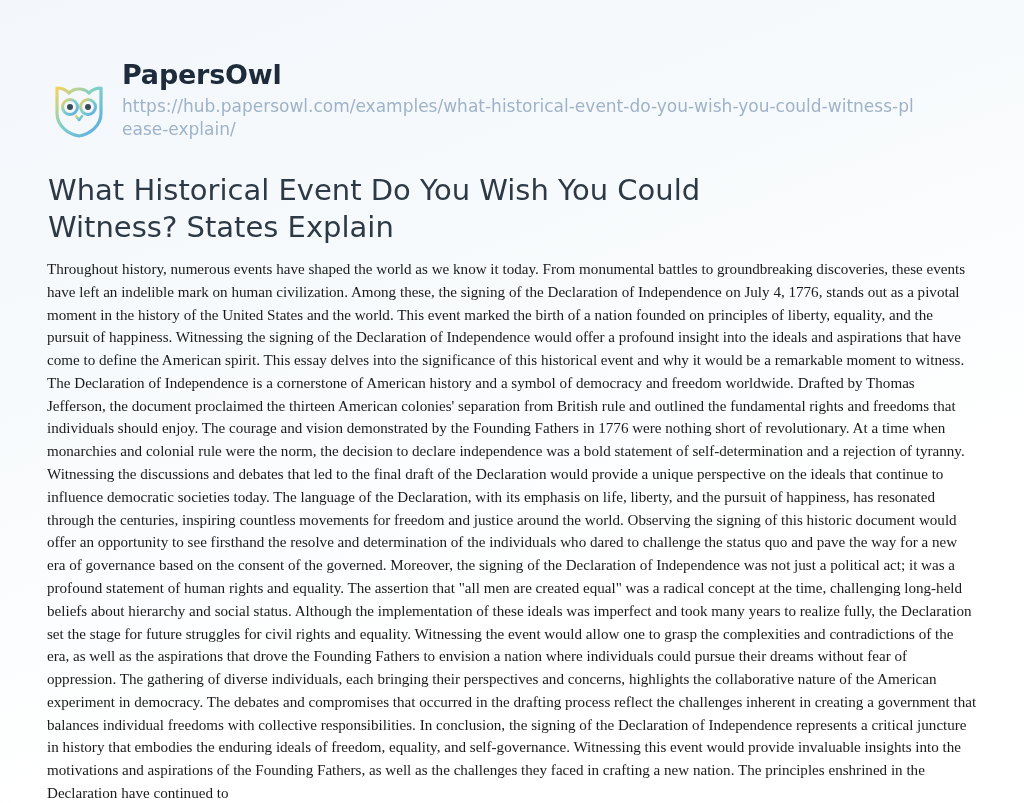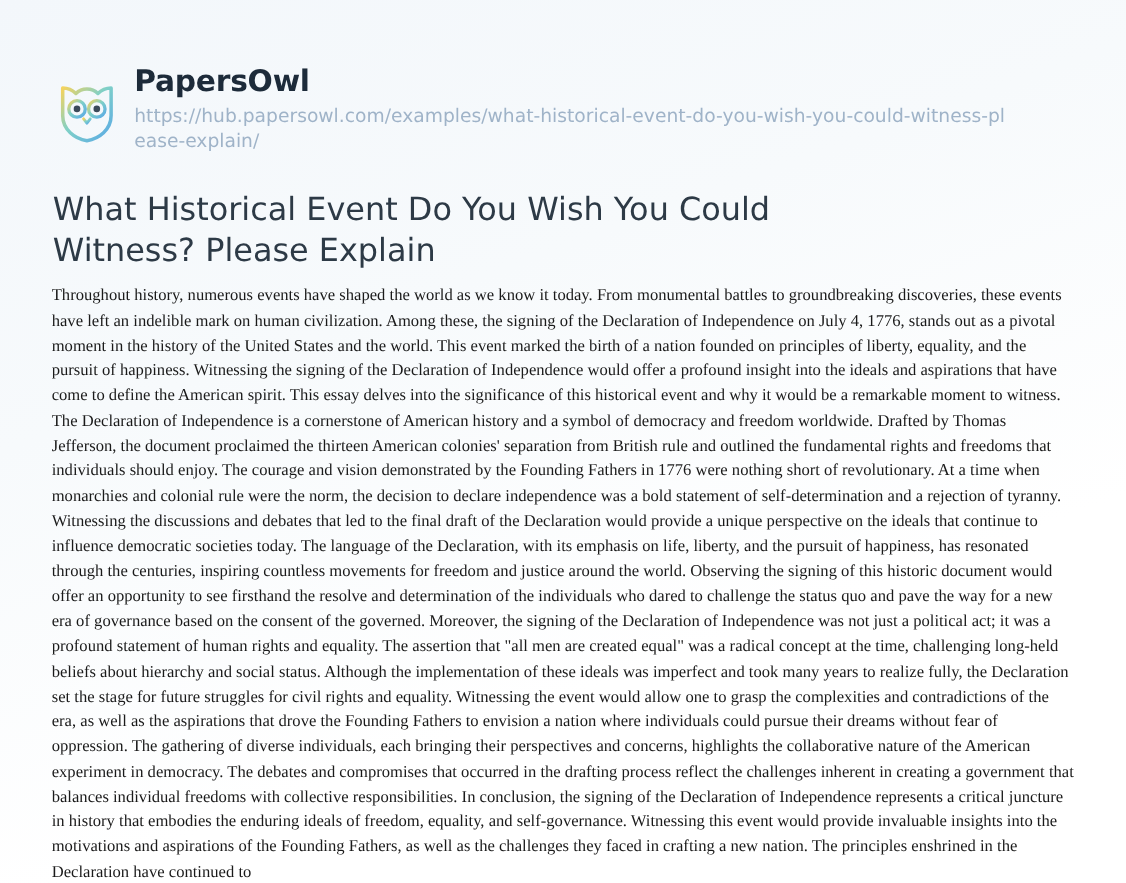--- a/index.html
+++ b/index.html
@@ -27,21 +27,21 @@
     width: 1024px;
     height: 803px;
     background: transparent;
   }
   .header {
     position: absolute;
     left: 48px;
     top: 60px;
     width: 930px;
     display: flex;
-    align-items: center;
+    align-items: flex-end;
   }
   .logo-wrap {
     width: 62px;
     height: 62px;
     flex: 0 0 62px;
     margin-top: 4px;
   }
   .brand-block {
     margin-left: 12px;
     flex: 1 1 auto;
@@ -116,20 +116,20 @@
         </svg>
       </div>
 
       <div class="brand-block">
         <div class="brand-name">PapersOwl</div>
         <div class="brand-url">https://hub.papersowl.com/examples/what-historical-event-do-you-wish-you-could-witness-please-explain/</div>
       </div>
 
     </div>
 
-    <h1 class="title">What Historical Event Do You Wish You Could Witness? Please Explain</h1>
+    <h1 class="title">What Historical Event Do You Wish You Could Witness? States Explain</h1>
 
     <div class="article">
       <p>Throughout history, numerous events have shaped the world as we know it today. From monumental battles to groundbreaking discoveries, these events have left an indelible mark on human civilization. Among these, the signing of the Declaration of Independence on July 4, 1776, stands out as a pivotal moment in the history of the United States and the world. This event marked the birth of a nation founded on principles of liberty, equality, and the pursuit of happiness. Witnessing the signing of the Declaration of Independence would offer a profound insight into the ideals and aspirations that have come to define the American spirit. This essay delves into the significance of this historical event and why it would be a remarkable moment to witness. The Declaration of Independence is a cornerstone of American history and a symbol of democracy and freedom worldwide. Drafted by Thomas Jefferson, the document proclaimed the thirteen American colonies' separation from British rule and outlined the fundamental rights and freedoms that individuals should enjoy. The courage and vision demonstrated by the Founding Fathers in 1776 were nothing short of revolutionary. At a time when monarchies and colonial rule were the norm, the decision to declare independence was a bold statement of self-determination and a rejection of tyranny. Witnessing the discussions and debates that led to the final draft of the Declaration would provide a unique perspective on the ideals that continue to influence democratic societies today. The language of the Declaration, with its emphasis on life, liberty, and the pursuit of happiness, has resonated through the centuries, inspiring countless movements for freedom and justice around the world. Observing the signing of this historic document would offer an opportunity to see firsthand the resolve and determination of the individuals who dared to challenge the status quo and pave the way for a new era of governance based on the consent of the governed. Moreover, the signing of the Declaration of Independence was not just a political act; it was a profound statement of human rights and equality. The assertion that "all men are created equal" was a radical concept at the time, challenging long-held beliefs about hierarchy and social status. Although the implementation of these ideals was imperfect and took many years to realize fully, the Declaration set the stage for future struggles for civil rights and equality. Witnessing the event would allow one to grasp the complexities and contradictions of the era, as well as the aspirations that drove the Founding Fathers to envision a nation where individuals could pursue their dreams without fear of oppression. The gathering of diverse individuals, each bringing their perspectives and concerns, highlights the collaborative nature of the American experiment in democracy. The debates and compromises that occurred in the drafting process reflect the challenges inherent in creating a government that balances individual freedoms with collective responsibilities. In conclusion, the signing of the Declaration of Independence represents a critical juncture in history that embodies the enduring ideals of freedom, equality, and self-governance. Witnessing this event would provide invaluable insights into the motivations and aspirations of the Founding Fathers, as well as the challenges they faced in crafting a new nation. The principles enshrined in the Declaration have continued to</p>
     </div>
 
   </div>
 </div>
 
 </body></html>

